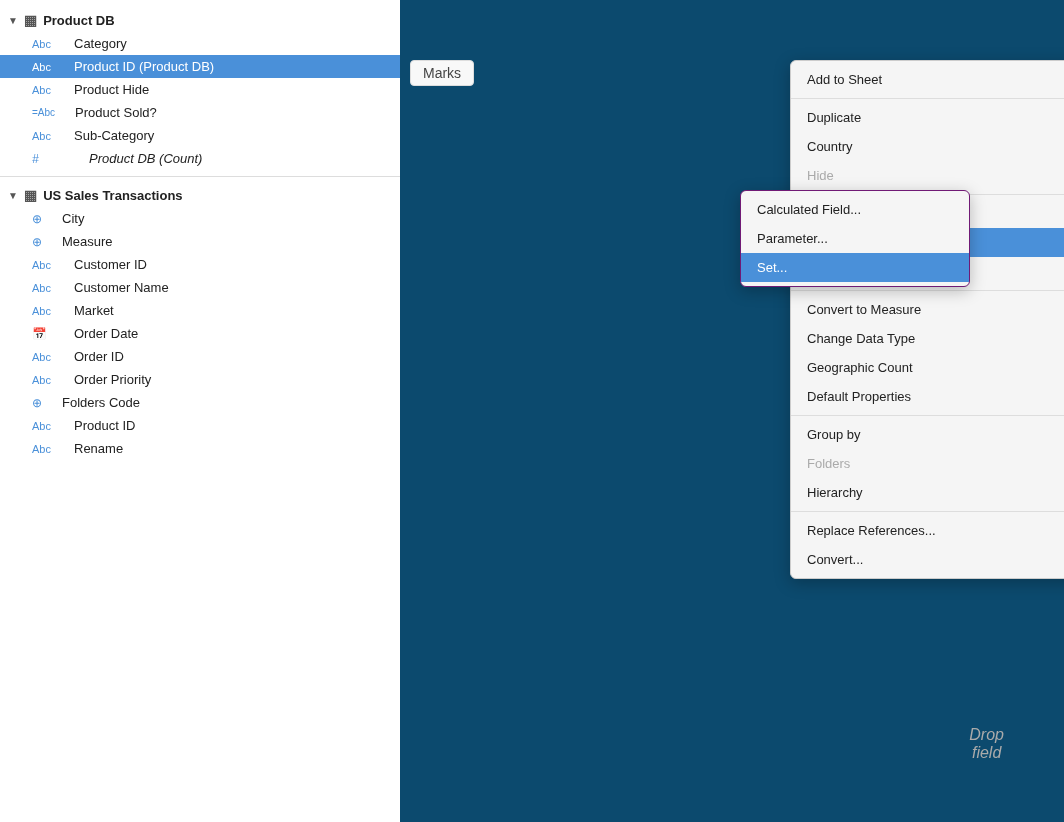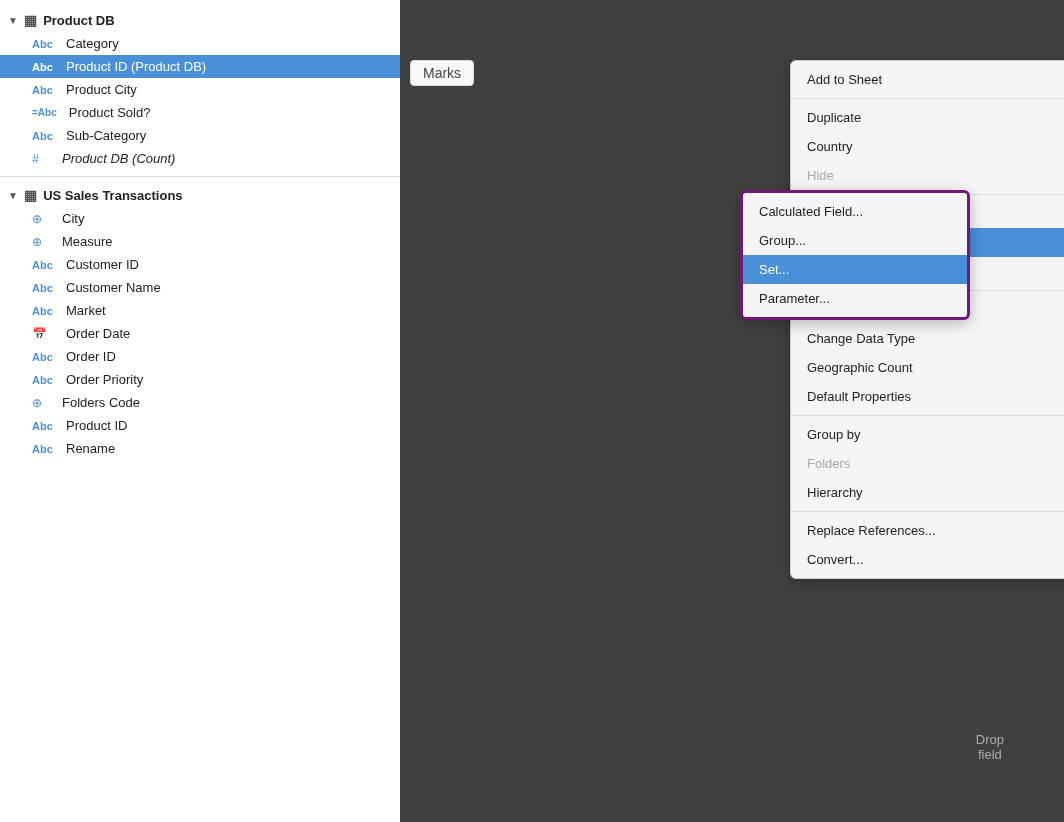--- a/index.html
+++ b/index.html
@@ -64,23 +64,23 @@
       color: #222;
       font-size: 13px;
     }
 
     .field-item.selected {
       background: #4a90d9;
       color: #ffffff;
     }
 
     .field-item .type-icon {
-      margin-right: 12px;
+      margin-right: 20px;
       font-size: 11px;
-      font-weight: bold;
+      font-weight: normal;
       color: #4a90d9;
       min-width: 22px;
       display: inline-block;
     }
 
     .field-item.selected .type-icon {
       color: #ffffff;
     }
 
     .field-item .geo-icon {
@@ -95,32 +95,33 @@
       margin-right: 8px;
       font-size: 12px;
       color: #4a90d9;
       min-width: 22px;
       display: inline-block;
       font-style: italic;
     }
 
     .field-item .count-label {
       font-style: italic;
+      margin-left: 27px;
     }
 
     .divider {
       height: 1px;
       background: #ddd;
       margin: 6px 0;
     }
 
     
     .right-area {
       flex: 1;
-      background: #404040;
+      background: #0c4a6e;
       position: relative;
     }
 
     
     .context-menu {
       position: absolute;
       left: 390px;
       top: 60px;
       background: #f5f5f5;
       border: 1px solid #ccc;
@@ -156,21 +157,21 @@
       background: #ddd;
       margin: 4px 0;
     }
 
     
     .submenu {
       position: absolute;
       left: 340px;
       top: 190px;
       background: #f5f5f5;
-      border: 3px solid #701a75;
+      border: 1px solid #701a75;
       border-radius: 6px;
       box-shadow: 0 4px 16px rgba(0,0,0,0.25);
       width: 230px;
       padding: 4px 0;
       z-index: 101;
     }
 
     .submenu-item {
       padding: 7px 16px;
       cursor: pointer;
@@ -210,21 +211,21 @@
       <div class="field-item">
         <span class="type-icon">Abc</span>
         <span>Category</span>
       </div>
       <div class="field-item selected">
         <span class="type-icon">Abc</span>
         <span>Product ID (Product DB)</span>
       </div>
       <div class="field-item">
         <span class="type-icon">Abc</span>
-        <span>Product City</span>
+        <span>Product Hide</span>
       </div>
       <div class="field-item">
         <span class="type-icon" style="font-size:10px;">=Abc</span>
         <span>Product Sold?</span>
       </div>
       <div class="field-item">
         <span class="type-icon">Abc</span>
         <span>Sub-Category</span>
       </div>
       <div class="field-item">
@@ -368,28 +369,25 @@
       <div class="menu-item">
         <span>Convert...</span>
       </div>
     </div>
 
     <div class="submenu">
       <div class="submenu-item">
         <span>Calculated Field...</span>
       </div>
       <div class="submenu-item">
-        <span>Group...</span>
+        <span>Parameter...</span>
       </div>
       <div class="submenu-item selected">
         <span>Set...</span>
       </div>
-      <div class="submenu-item">
-        <span>Parameter...</span>
-      </div>
     </div>
 
     <div class="drop-field-area">
-      <span style="color:#aaa; font-size:13px;">Drop<br>field</span>
+      <span style="color:#aaa; font-size:16px;font-style:italic;">Drop<br>field</span>
     </div>
 
   </div>
 </div>
 
 </body></html>

